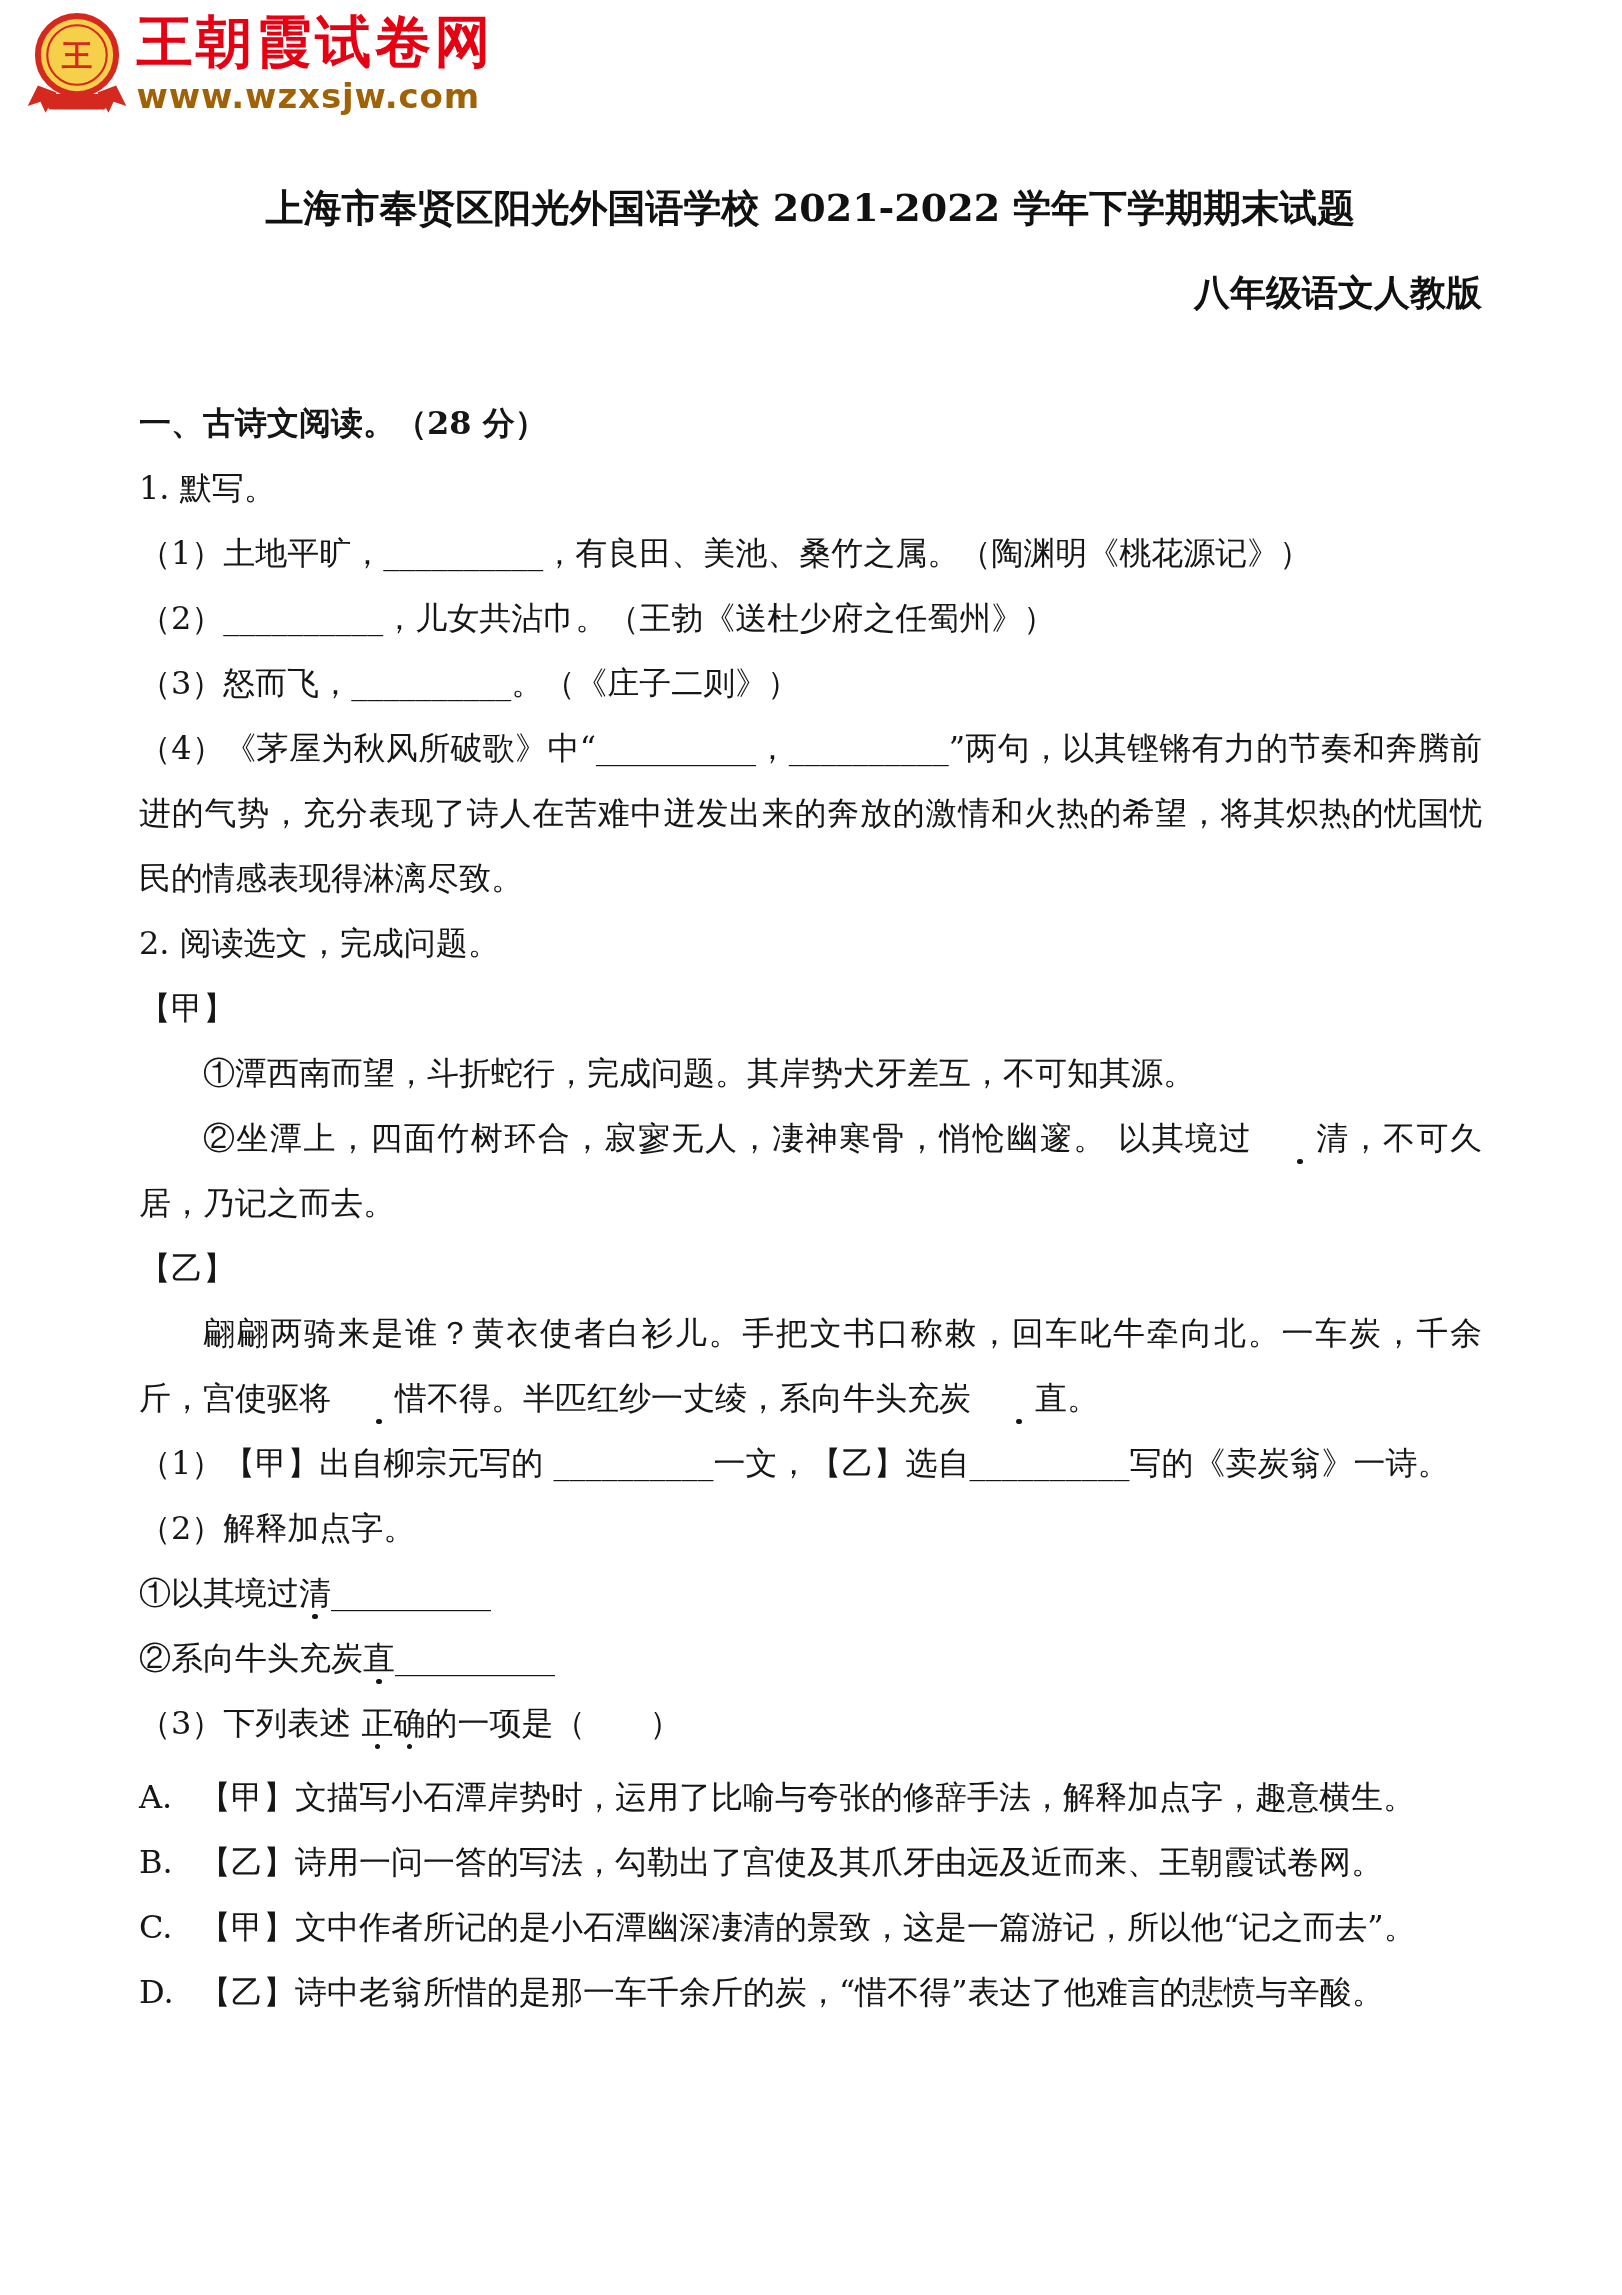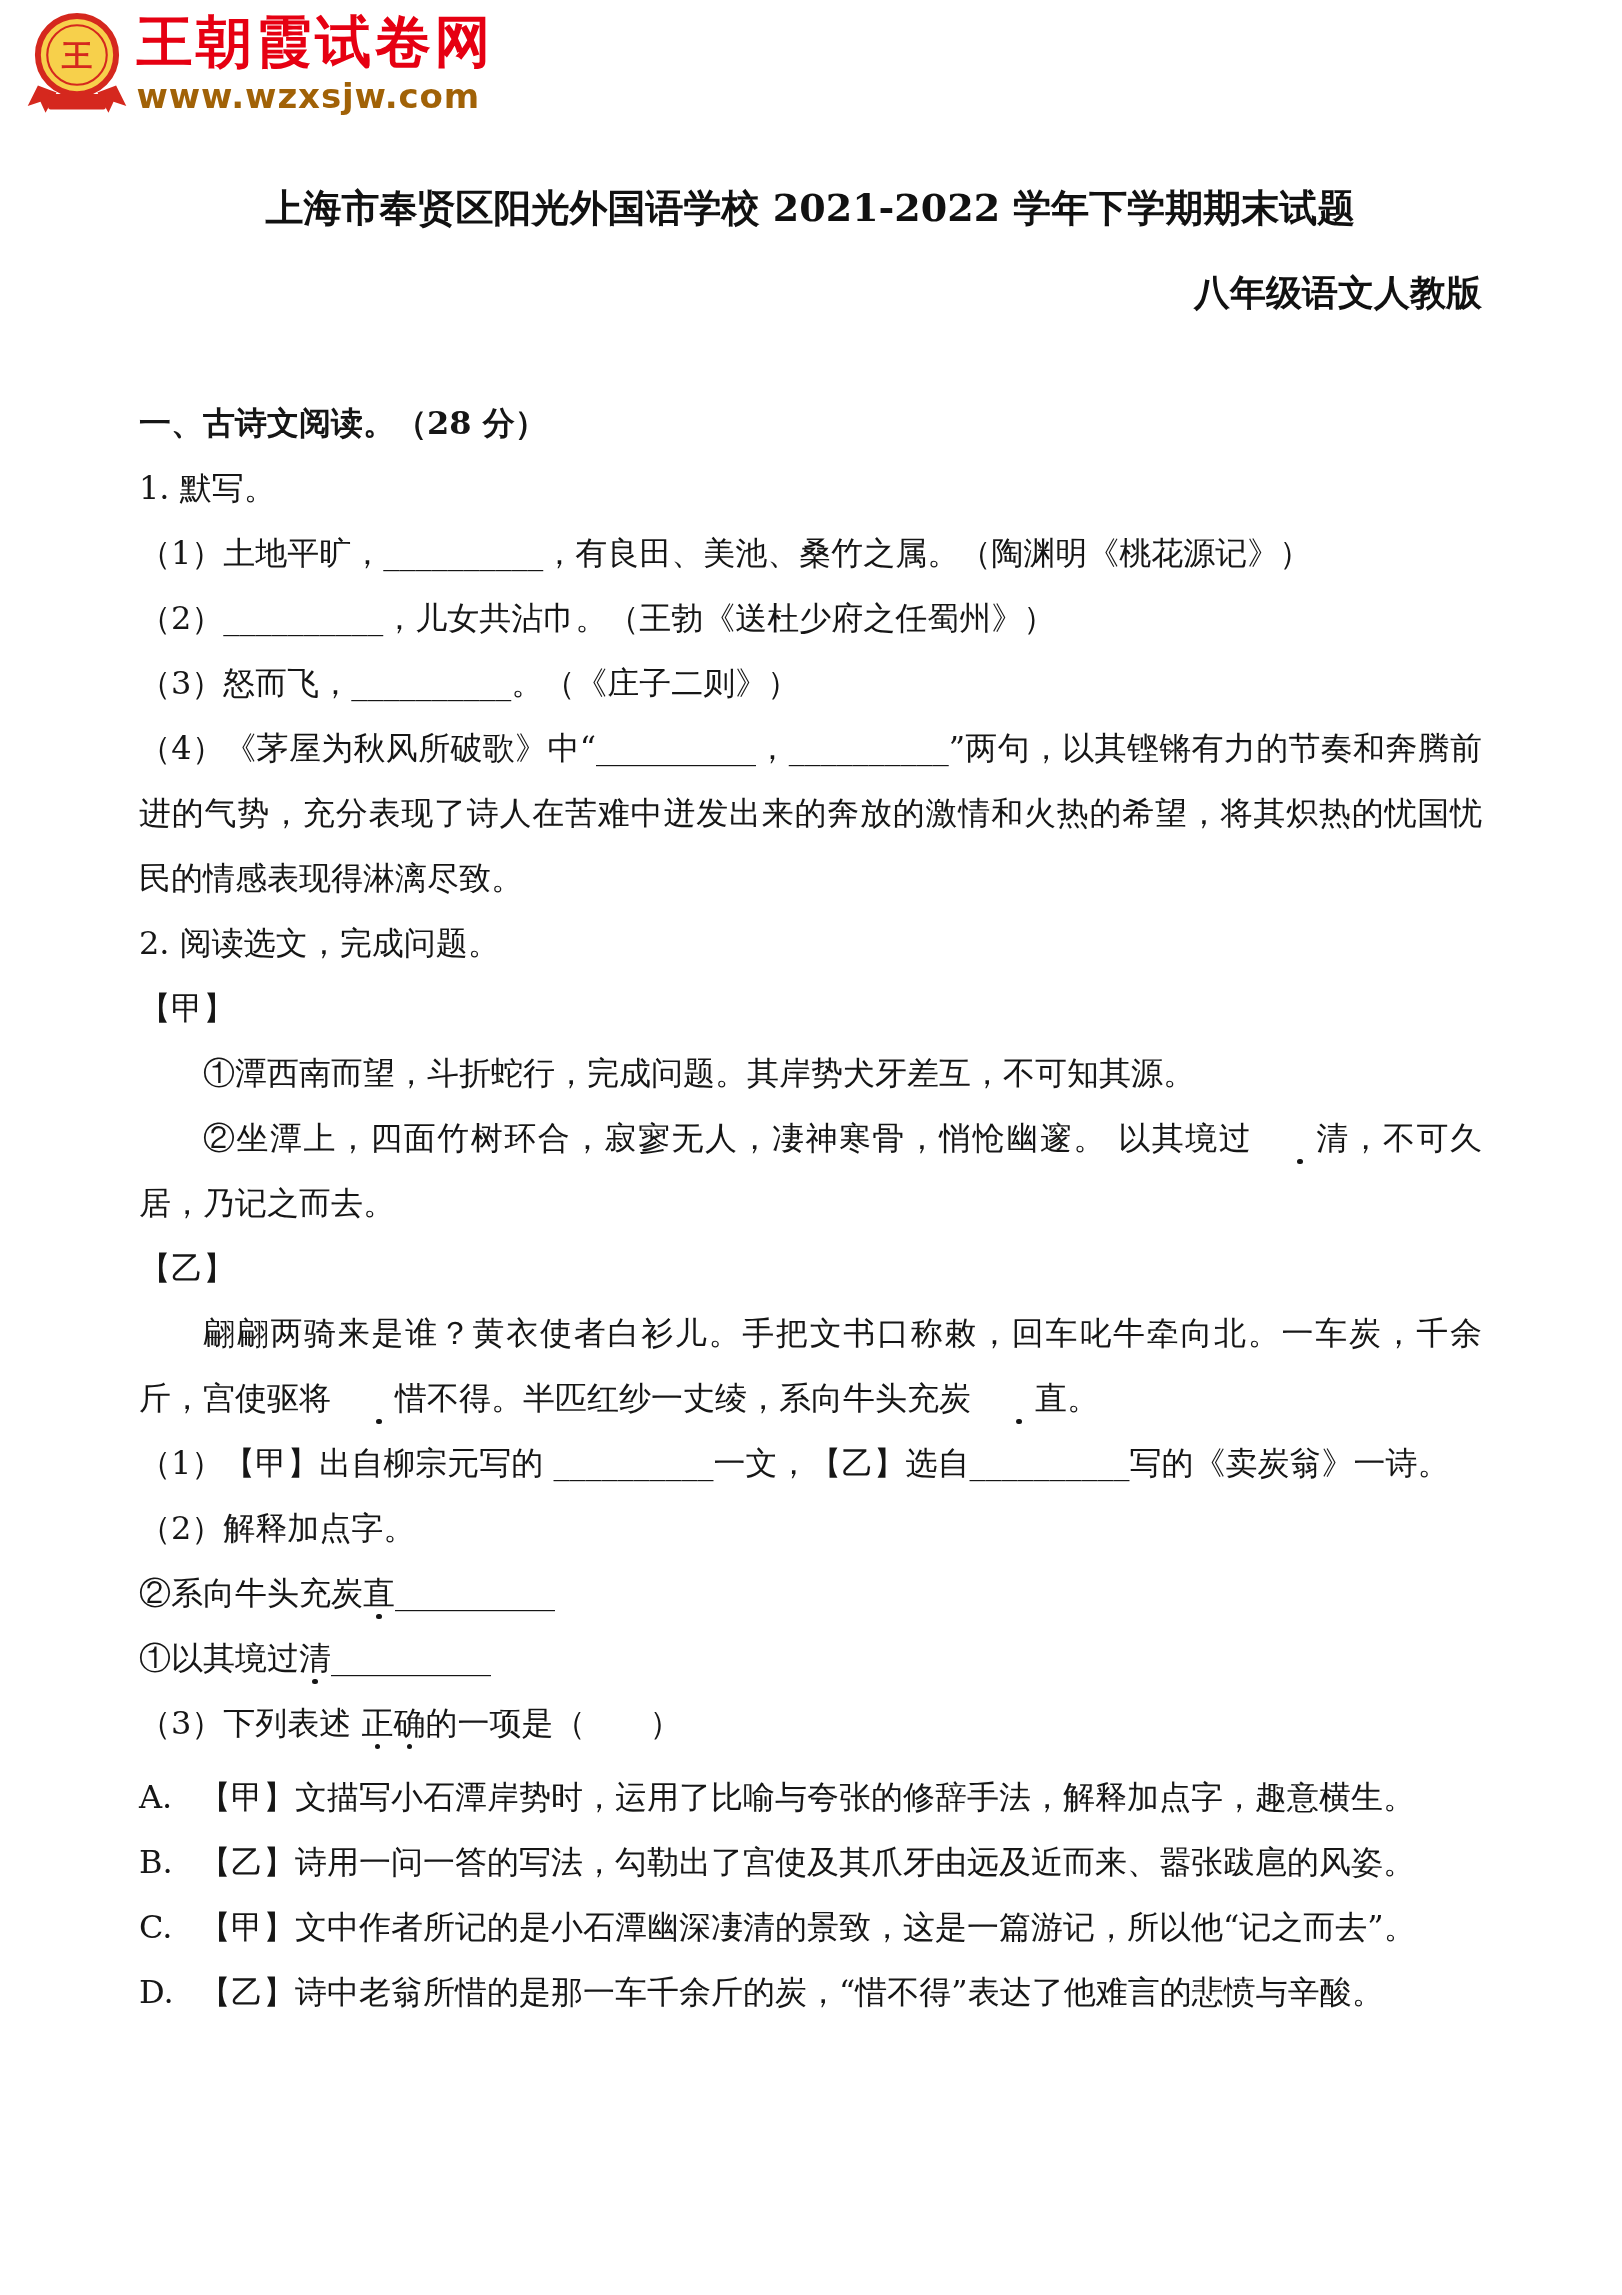--- a/index.html
+++ b/index.html
@@ -138,33 +138,33 @@
       <p class="line">【甲】</p>
       <p class="line indent">①潭西南而望，斗折蛇行，完成问题。其岸势犬牙差互，不可知其源。</p>
       <p class="line indent justify"><span>②坐潭上，四面竹树环合，寂寥无人，凄神寒骨，悄怆幽邃。 以其境过</span><span class="em">清</span><span>，不可久居，乃记之而去。</span></p>
 
       <p class="line">【乙】</p>
       <p class="line indent justify"><span>翩翩两骑来是谁？黄衣使者白衫儿。手把文书口称敕，回车叱牛牵向北。一车炭，千余斤，宫使驱将</span><span class="em">惜</span><span>不得。半匹红纱一丈绫，系向牛头充炭</span><span class="em">直</span><span>。</span></p>
 
       <p class="line">（1）【甲】出自柳宗元写的 __________一文，【乙】选自__________写的《卖炭翁》一诗。</p>
 
       <p class="line">（2）解释加点字。</p>
+      <p class="line"><span>①以其境过</span><span class="em">清</span><span>__________</span></p>
       <p class="line"><span>②系向牛头充炭</span><span class="em">直</span><span>__________</span></p>
-      <p class="line"><span>①以其境过</span><span class="em">清</span><span>__________</span></p>
 
       <p class="line"><span>（3）下列表述 </span><span class="em">正</span><span class="em">确</span><span>的一项是（　　）</span></p>
 
       <div class="options">
         <p class="line option">
           <span class="opt-label">A.</span>
             <span class="opt-text">【甲】文描写小石潭岸势时，运用了比喻与夸张的修辞手法，解释加点字，趣意横生。</span>
         </p>
         <p class="line option">
           <span class="opt-label">B.</span>
-            <span class="opt-text">【乙】诗用一问一答的写法，勾勒出了宫使及其爪牙由远及近而来、嚣张跋扈的风姿。</span>
+            <span class="opt-text">【乙】诗用一问一答的写法，勾勒出了宫使及其爪牙由远及近而来、王朝霞试卷网。</span>
         </p>
         <p class="line option">
           <span class="opt-label">C.</span>
             <span class="opt-text">【甲】文中作者所记的是小石潭幽深凄清的景致，这是一篇游记，所以他“记之而去”。</span>
         </p>
         <p class="line option">
           <span class="opt-label">D.</span>
             <span class="opt-text">【乙】诗中老翁所惜的是那一车千余斤的炭，“惜不得”表达了他难言的悲愤与辛酸。</span>
         </p>
       </div>

